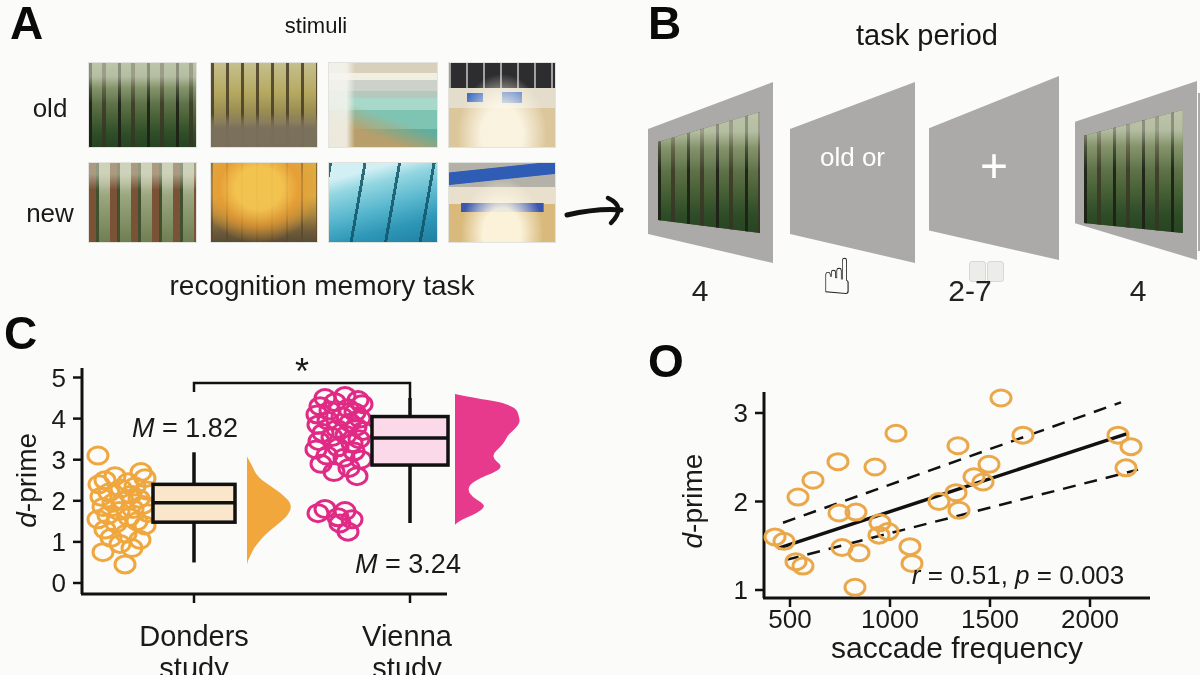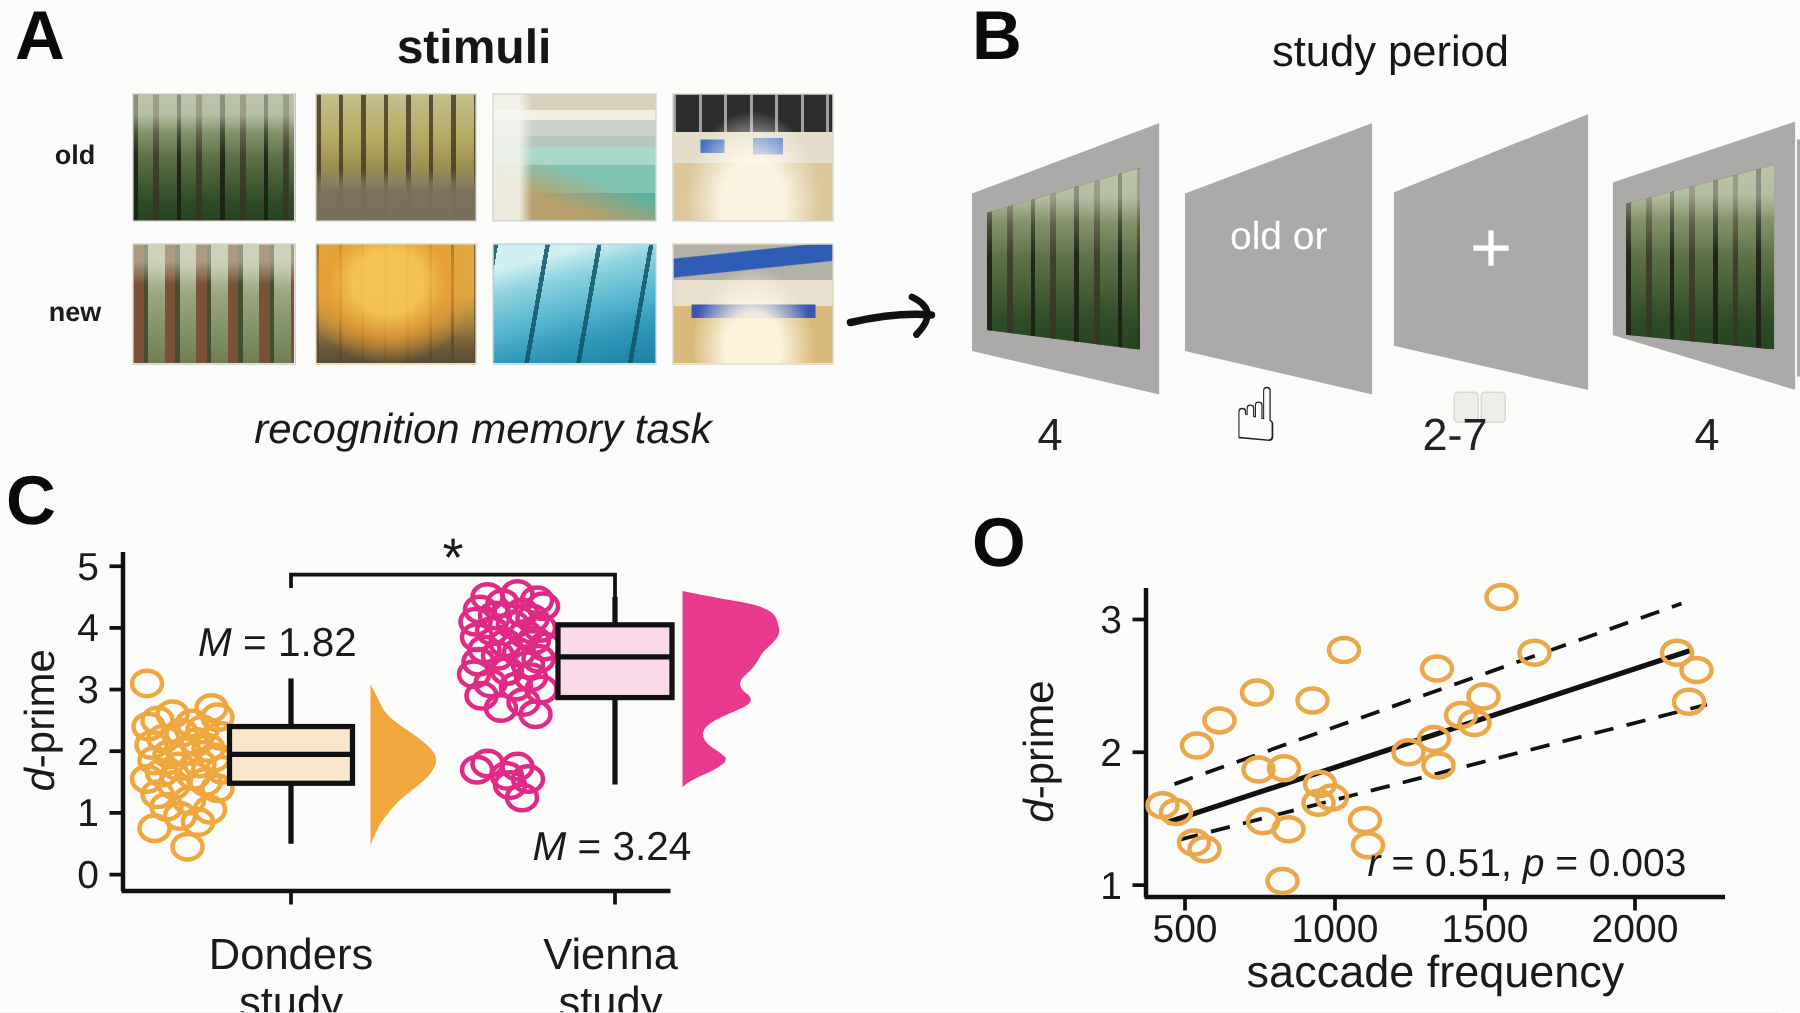--- a/index.html
+++ b/index.html
@@ -1,20 +1,20 @@
 <!DOCTYPE html>
 <html><head>
 <meta charset="utf-8">
 <style>
   html,body{margin:0;padding:0;background:#e9e9e9;}
   .fig{position:relative;width:1200px;height:675px;background:#fbfbf9;overflow:hidden;
        font-family:"Liberation Sans","DejaVu Sans",sans-serif;color:#1a1a1a;}
   .plabel{position:absolute;font-weight:bold;font-size:46px;color:#0a0a0a;line-height:1;}
   .ptitle{position:absolute;font-size:28px;text-align:center;color:#161616;}
-  .rowlabel{position:absolute;font-weight:bold;font-size:18px;width:60px;text-align:center;}
+  .rowlabel{position:absolute;font-weight:normal;font-size:26px;width:60px;text-align:center;}
   .caption{position:absolute;font-size:28px;text-align:center;}
   .stim{position:absolute;border:1px solid #e2e2de;box-sizing:border-box;}
   
   .bg-forest{background-color:#4e5c3a;background-image:
     linear-gradient(180deg,rgba(219,224,204,.55) 0 16%,rgba(160,175,128,.3) 30%,rgba(0,0,0,0) 48%),
     repeating-linear-gradient(90deg,rgba(28,32,20,.9) 0 3px,rgba(0,0,0,0) 3px 13px,rgba(56,50,34,.75) 13px 17px,rgba(0,0,0,0) 17px 29px),
     linear-gradient(180deg,#97a47f 0%,#778660 30%,#4d6439 62%,#2f4d28 84%,#274422 100%);}
   .bg-autumn{background-color:#a89a5e;background-image:
     linear-gradient(0deg,rgba(122,112,92,.95) 0 22%,rgba(138,126,100,.6) 30%,rgba(0,0,0,0) 40%),
     repeating-linear-gradient(90deg,rgba(72,60,36,.85) 0 3px,rgba(0,0,0,0) 3px 15px),
@@ -59,39 +59,39 @@
   .key{width:15px;height:19px;background:#ecece9;border:1px solid #d9d9d4;border-radius:3px;}
   svg text{font-family:"Liberation Sans","DejaVu Sans",sans-serif;}
 </style>
 </head>
 <body>
 
 <div class="fig">
 
   <div>
     <div class="plabel" style="left:10px;top:0px;">A</div>
-    <div class="ptitle" style="left:216px;top:13px;width:200px;font-size:32px;font-weight:bold;">stimuli</div>
+    <div class="ptitle" style="left:216px;top:13px;width:200px;font-size:22px;">stimuli</div>
     <div class="rowlabel" style="left:20px;top:93px;">old</div>
     <div class="rowlabel" style="left:20px;top:198px;">new</div>
 
     <div class="stim bg-forest" style="left:88px;top:62px;width:109px;height:86px;"></div>
     <div class="stim bg-autumn" style="left:210px;top:62px;width:108px;height:86px;"></div>
     <div class="stim bg-pool" style="left:328px;top:62px;width:110px;height:86px;"></div>
     <div class="stim bg-gym" style="left:448px;top:62px;width:108px;height:86px;"></div>
     <div class="stim bg-forest-tall" style="left:88px;top:162px;width:109px;height:81px;"></div>
     <div class="stim bg-autumn-bright" style="left:210px;top:162px;width:108px;height:81px;"></div>
     <div class="stim bg-pool-lanes" style="left:328px;top:162px;width:110px;height:81px;"></div>
     <div class="stim bg-gym-blue" style="left:448px;top:162px;width:108px;height:81px;"></div>
 
-    <div class="caption" style="left:142px;top:270px;width:360px;font-style:italic;">recognition memory task</div>
+    <div class="caption" style="left:142px;top:270px;width:360px;">recognition memory task</div>
   </div>
 
   <div>
     <div class="plabel" style="left:648px;top:0px;">B</div>
-    <div class="ptitle" style="left:827px;top:19px;width:200px;font-size:29px;">study period</div>
+    <div class="ptitle" style="left:827px;top:19px;width:200px;font-size:29px;">task period</div>
 
     <div class="screen" style="left:648px;top:82px;width:125px;height:181px;clip-path:polygon(0 26%,100% 0,100% 100%,0 84%);">
       <div class="screen-img bg-forest" style="left:8%;top:16.6%;width:81.6%;height:66.9%;clip-path:polygon(0 24.7%,100% 0,100% 100%,0 89.2%);"></div>
     </div>
     <div class="screen" style="left:790px;top:82px;width:125px;height:181px;clip-path:polygon(0 26%,100% 0,100% 100%,0 84%);"></div>
     <div class="screen-text" style="left:790px;top:143px;width:125px;">
       <div>old or</div>
     </div>
     <div class="screen" style="left:929px;top:76px;width:130px;height:184px;clip-path:polygon(0 28.4%,100% 0,100% 100%,0 84%);"></div>
     <div class="fixation" style="left:929px;top:138px;width:130px;">+</div>

